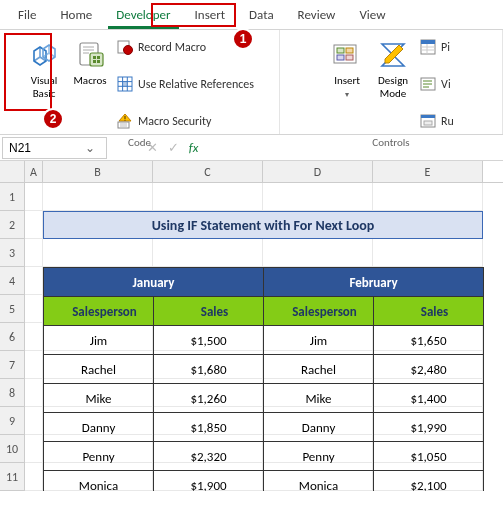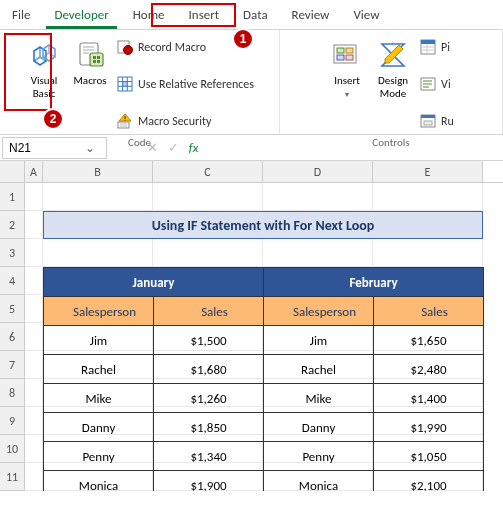--- a/index.html
+++ b/index.html
@@ -1,19 +1,19 @@
 <!DOCTYPE html>
 <html><head>
   <meta charset="utf-8">
   <style>
     * { margin: 0; padding: 0; box-sizing: border-box; }
     body { font-family: Calibri, Arial, sans-serif; font-size: 12px; background: #fff; width: 503px; position: relative; }
     
     
-    .tabs { display: flex; height: 30px; align-items: center; background: #fff; border-bottom: 1px solid #d4d4d4; }
+    .tabs { display: flex; height: 30px; align-items: center; background: #fff; border-bottom: 1px solid #d4d4d4; padding-left: 6px; }
     .tab { padding: 6px 12px; font-size: 13px; color: #444; cursor: pointer; position: relative; }
     .tab.active { color: #0f7b3e; font-weight: 400; }
     .tab.active::after { content: ""; position: absolute; left: 4px; right: 4px; bottom: -1px; height: 3px; background: #0f7b3e; }
     .dev-highlight { position: absolute; left: 151px; top: 3px; width: 85px; height: 24px; border: 2px solid #d40000; pointer-events: none; z-index: 5; }
     
     
     .ribbon { display: flex; height: 105px; border-bottom: 1px solid #d4d4d4; background: #fff; }
     .group { display: flex; flex-direction: column; align-items: center; border-right: 1px solid #e5e5e5; padding: 4px 6px 2px; position: relative; }
     .group-content { display: flex; flex: 1; align-items: flex-start; }
     .group-label { font-size: 11px; color: #666; text-align: center; padding: 2px 0; }
@@ -58,34 +58,34 @@
     .cell { border-right: 1px solid #e8e8e8; border-bottom: 1px solid #e8e8e8; }
     
     
     .title-merge { position: absolute; left: 18px; top: 28px; width: 440px; height: 28px; background: #d9e1f2; border: 1px solid #3b68b5; display: flex; align-items: center; justify-content: center; font-weight: bold; font-size: 14px; color: #1f3864; }
     
     
     .tblwrap { position: absolute; left: 18px; top: 84px; }
     table.datatbl { border-collapse: collapse; }
     table.datatbl th, table.datatbl td { border: 1px solid #333; height: 29px; font-size: 13px; text-align: center; }
     .mon-hdr { background: #2f5597; color: #fff; font-weight: bold; width: 220px; }
-    .sub-hdr { background: #fdba74; color: #1f3864; font-weight: normal; width: 110px; padding-left: 12px; }
+    .sub-hdr { background: #84cc16; color: #1f3864; font-weight: bold; width: 110px; padding-left: 12px; }
     .person { width: 110px; }
     .sales { width: 110px; }
     
     svg { overflow: visible; }
     .dropdown-caret { font-size: 8px; color: #666; margin-top: 1px; }
   </style>
 </head>
 <body>
 
 <div class="tabs">
   <div class="tab">File</div>
+  <div class="tab">Home</div>
   <div class="tab active">Developer</div>
-  <div class="tab">Home</div>
   <div class="tab">Insert</div>
   <div class="tab">Data</div>
   <div class="tab">Review</div>
   <div class="tab">View</div>
 </div>
 <div class="dev-highlight"></div>
 <div class="badge b1">1</div>
 
 <div class="ribbon">
 
@@ -380,21 +380,21 @@
               <td class="sales">$1,400</td>
             </tr>
         <tr>
               <td class="person">Danny</td>
               <td class="sales">$1,850</td>
               <td class="person">Danny</td>
               <td class="sales">$1,990</td>
             </tr>
         <tr>
               <td class="person">Penny</td>
-              <td class="sales">$1,340</td>
+              <td class="sales">$2,320</td>
               <td class="person">Penny</td>
               <td class="sales">$1,050</td>
             </tr>
         <tr>
               <td class="person">Monica</td>
               <td class="sales">$1,900</td>
               <td class="person">Monica</td>
               <td class="sales">$2,100</td>
             </tr>
       </tbody>

